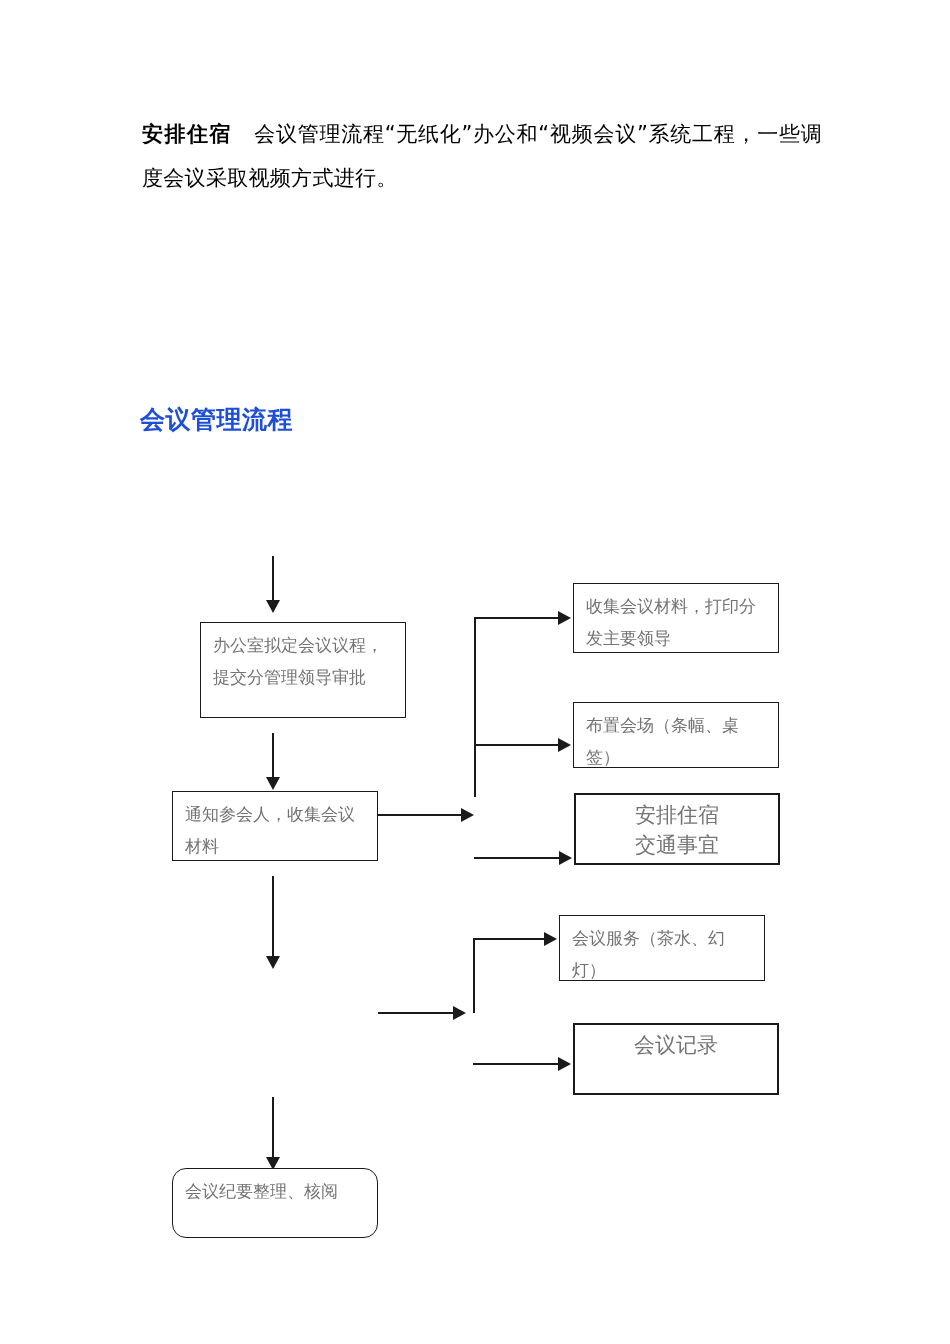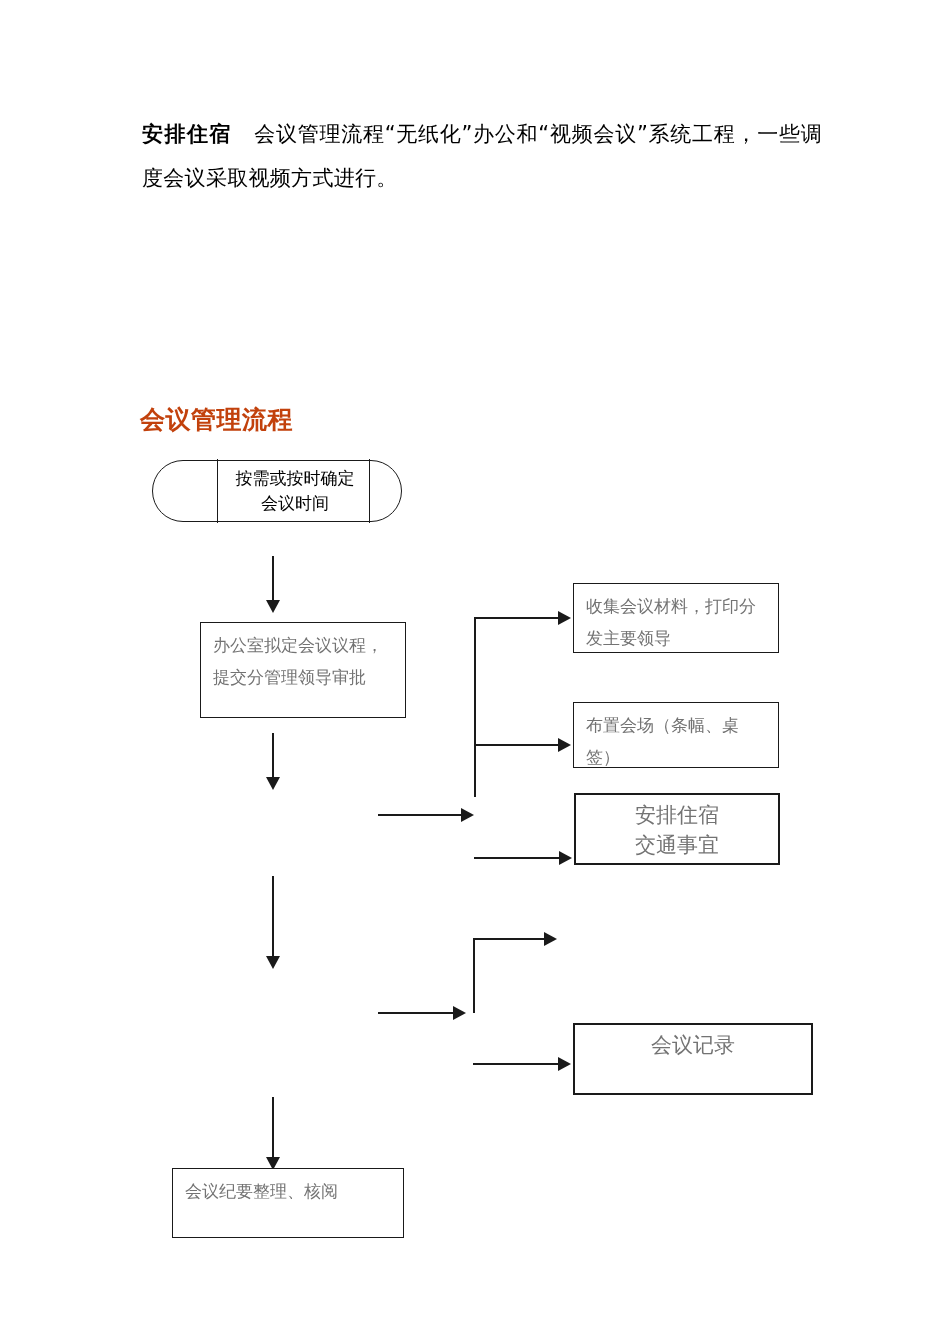--- a/index.html
+++ b/index.html
@@ -43,21 +43,21 @@
 
   
   .section-title {
     position: absolute;
     left: 140px;
     top: 403px;
     font-size: 25px;
     font-weight: bold;
     letter-spacing: 0.5px;
     line-height: 34px;
-    color: #c2410c;
+    color: #1d4ed8;
   }
 
   
   .node {
     position: absolute;
     box-sizing: border-box;
     border: 1.6px solid #1a1a1a;
     background: #ffffff;
     color: #737373;
     font-size: 17px;
@@ -142,37 +142,34 @@
 <body>
 
 <div id="page">
 
   <div class="para">
     <span class="lead">安排住宿</span><span class="gap"></span><span>会议管理流程“无纸化”办公和“视频会议”系统工程，一些调度会议采取视频方式进行。</span>
   </div>
 
   <div class="section-title">会议管理流程</div>
 
-  <div class="stored" style="left:152px; top:460px; width:250px; height:62px;">
-    <span class="rule r1"></span>
-    <span class="rule r2"></span>
-    <span class="txt">按需或按时确定
-会议时间</span>
-  </div>
 
   <div class="ln v" style="left:272px; top:556px; height:46px;"></div>
   <div class="arrow-down" style="left:266px; top:600px;"></div>
 
   <div class="node pad-left" style="left:172px; top:622px; width:206px; height:96px;margin-left:28px;">
     <span class="txt">办公室拟定会议议程，提交分管理领导审批</span>
   </div>
 
   <div class="ln v" style="left:272px; top:733px; height:46px;"></div>
   <div class="arrow-down" style="left:266px; top:777px;"></div>
 
+  <div class="node pad-left" style="left:172px; top:791px; width:206px; height:70px;">
+    <span class="txt">通知参会人，收集会议材料</span>
+  </div>
 
   <div class="ln h" style="left:378px; top:814px; width:86px;"></div>
   <div class="arrow-right" style="left:461px; top:808px;"></div>
 
   <div class="ln v" style="left:474px; top:617px; height:180px;"></div>
 
   <div class="ln h" style="left:474px; top:617px; width:87px;"></div>
   <div class="arrow-right" style="left:558px; top:611px;"></div>
 
   <div class="ln h" style="left:474px; top:744px; width:87px;"></div>
@@ -202,25 +199,28 @@
   <div class="arrow-right" style="left:453px; top:1006px;"></div>
 
   <div class="ln v" style="left:473px; top:938px; height:75px;"></div>
 
   <div class="ln h" style="left:473px; top:938px; width:74px;"></div>
   <div class="arrow-right" style="left:544px; top:932px;"></div>
 
   <div class="ln h" style="left:473px; top:1063px; width:88px;"></div>
   <div class="arrow-right" style="left:558px; top:1057px;"></div>
 
-
-  <div class="node thick center-top big" style="left:573px; top:1023px; width:240px; height:72px;">
+  <div class="node pad-left" style="left:559px; top:915px; width:206px; height:66px;">
+    <span class="txt">会议服务（茶水、幻灯）</span>
+  </div>
+
+  <div class="node thick center-top big" style="left:573px; top:1023px; width:206px; height:72px;">
     <span class="txt">会议记录</span>
   </div>
 
   <div class="ln v" style="left:272px; top:1097px; height:62px;"></div>
   <div class="arrow-down" style="left:266px; top:1157px;"></div>
 
-  <div class="node pad-left" style="left:172px; top:1168px; width:232px; height:70px;">
+  <div class="node pad-left" style="left:172px; top:1168px; width:206px; height:70px;border-radius:14px;">
     <span class="txt">会议纪要整理、核阅</span>
   </div>
 
 </div>
 
 </body></html>

